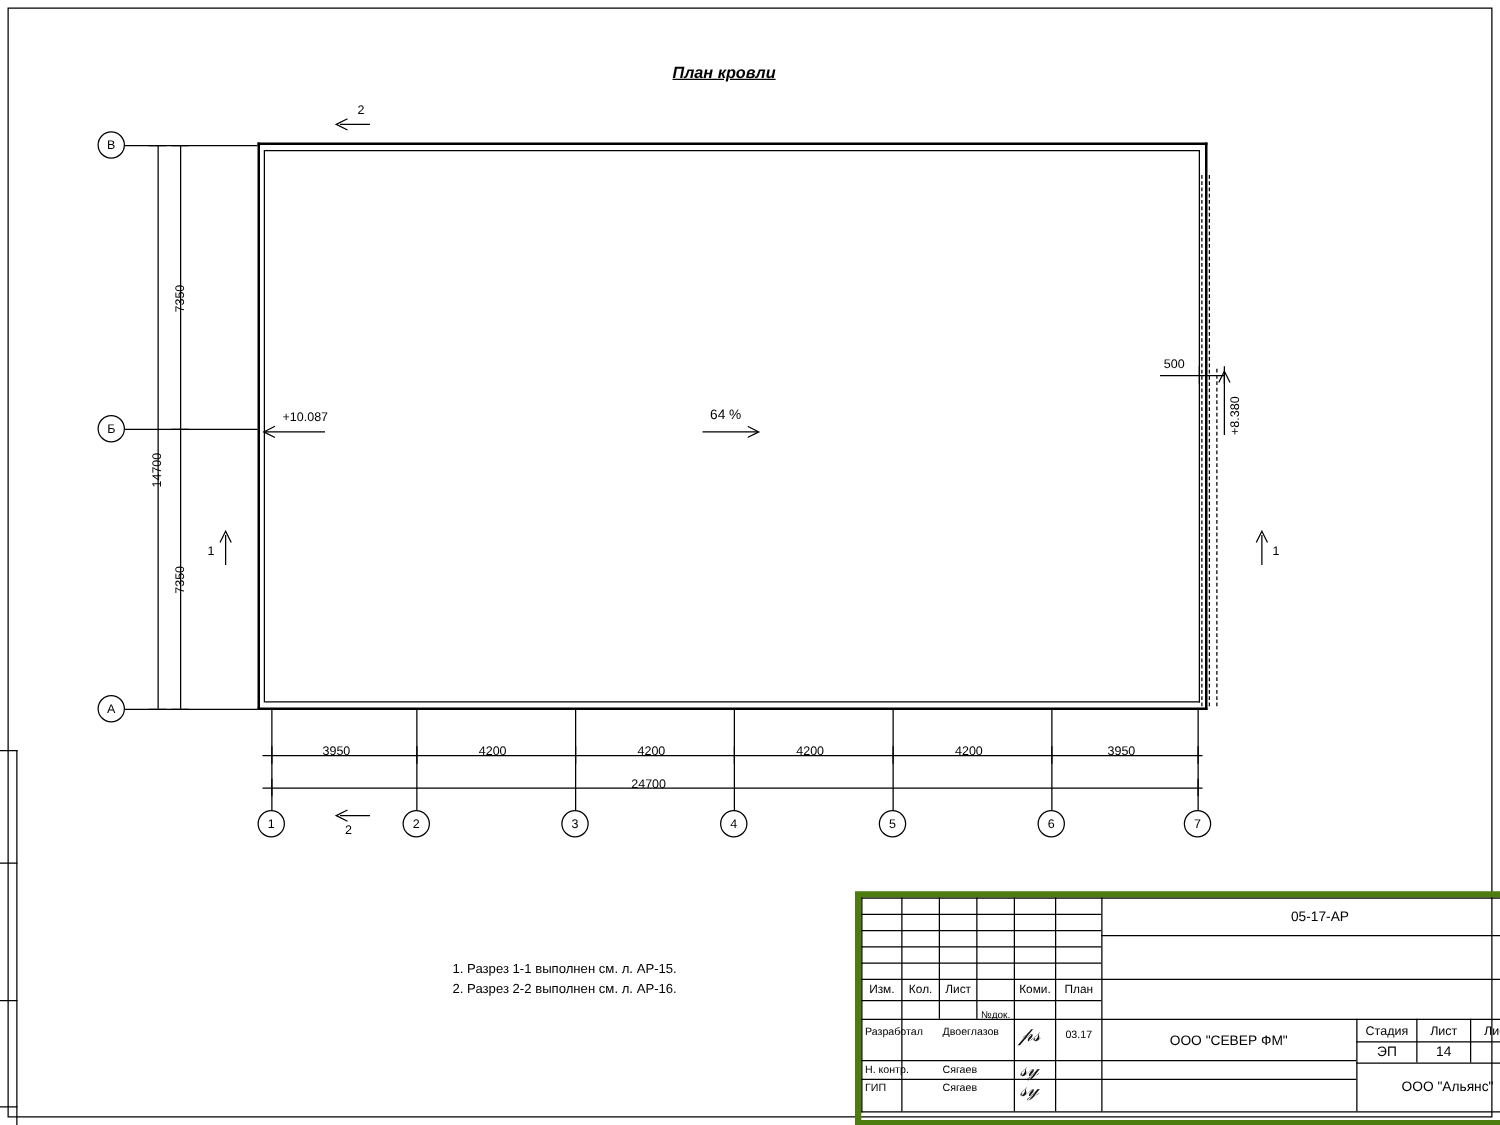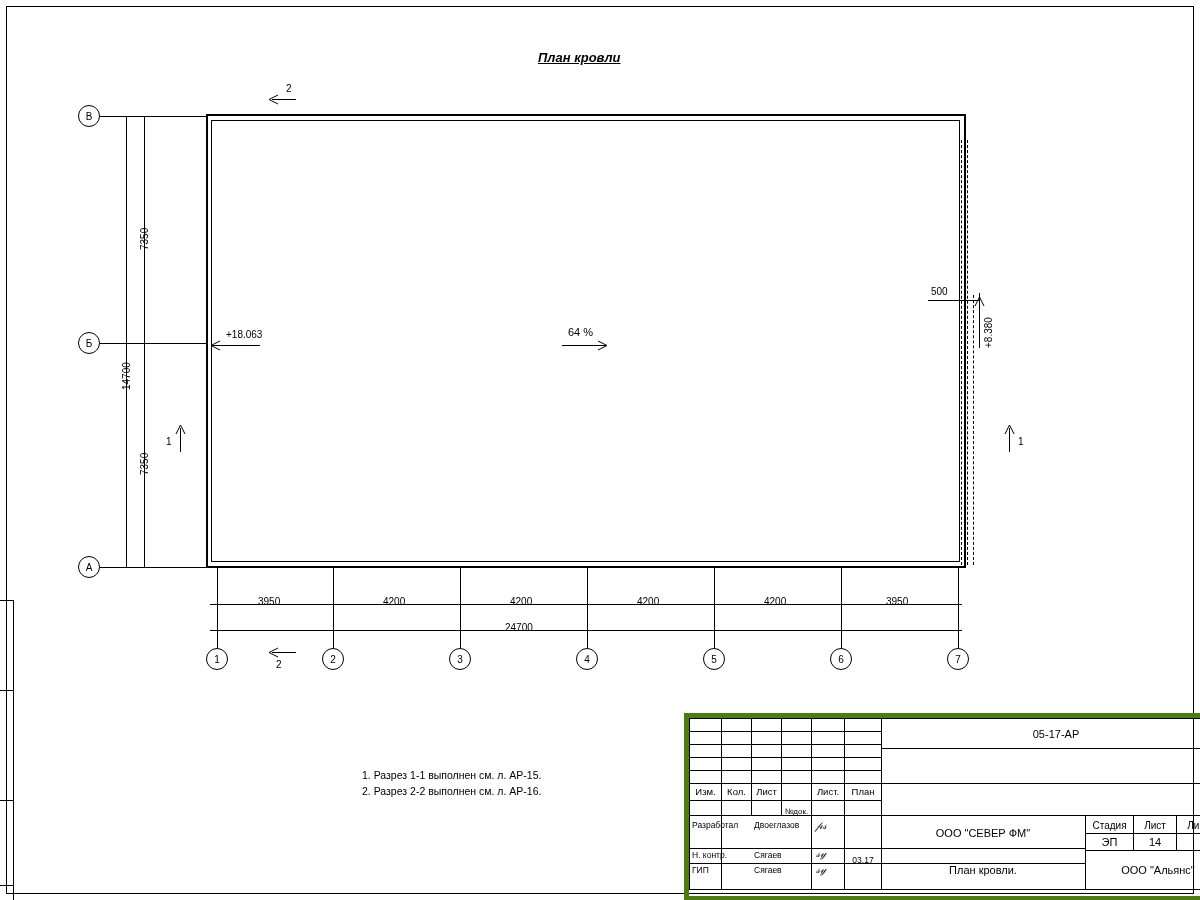--- a/index.html
+++ b/index.html
@@ -94,21 +94,21 @@
   .sline { position: absolute; background: #000; }
   .note {
     position: absolute;
     font-size: 10.5px;
     line-height: 1.5;
   }
   .sig {
     position: absolute;
     font-family: "Liberation Serif", serif;
     font-style: italic;
-    font-size: 11px;
+    font-size: 16px;
     color: #111;
   }
 </style>
 </head>
 <body>
 
 <div class="sheet">
 
   <div class="frame-outer"></div>
 
@@ -133,21 +133,21 @@
   <div class="dashv" style="left:961px; top:140px; height:425px;"></div>
   <div class="dashv" style="left:967px; top:140px; height:425px;"></div>
   <div class="dashv" style="left:973px; top:295px; height:270px;"></div>
 
   <div class="lbl" style="left:568px; top:327px; font-size:11px;">64 %</div>
   <div class="ln hl" style="left:562px; top:345px; width:44px;"></div>
   <svg style="position:absolute; left:598px; top:340px;" width="12" height="11">
     <path d="M0,1 L9,5.5 L0,10" fill="none" stroke="#000" stroke-width="1"></path>
   </svg>
 
-  <div class="lbl" style="left:226px; top:330px;">+18.063</div>
+  <div class="lbl" style="left:226px; top:330px;">+10.087</div>
   <div class="ln hl" style="left:212px; top:345px; width:48px;"></div>
   <svg style="position:absolute; left:210px; top:340px;" width="12" height="11">
     <path d="M10,1 L1,5.5 L10,10" fill="none" stroke="#000" stroke-width="1"></path>
   </svg>
 
   <div class="lbl vert" style="left:984px; top:348px;">+8.380</div>
   <div class="ln vl" style="left:979px; top:300px; height:48px;"></div>
   <svg style="position:absolute; left:974px; top:296px;" width="11" height="12">
     <path d="M1,10 L5.5,1 L10,10" fill="none" stroke="#000" stroke-width="1"></path>
   </svg>
@@ -268,39 +268,38 @@
     <div class="sline" style="left:487px; top:97px; width:1px; height:35px;"></div>
     <div class="sline" style="left:541px; top:0; width:1px; height:172px;"></div>
 
     <div class="cell" style="left:193px; top:3px; width:348px; height:26px; font-size:11px;">05-17-АР</div>
 
 
     <div class="cell" style="left:1px; top:66px; width:31px; height:16px; font-size:9.5px;">Изм.</div>
     <div class="cell" style="left:33px; top:66px; width:29px; height:16px; font-size:9.5px;">Кол.</div>
     <div class="cell" style="left:63px; top:66px; width:29px; height:16px; font-size:9.5px;">Лист</div>
     <div class="cell" style="left:93px; top:66px; width:29px; height:16px; font-size:8px;margin-top:20px;">№док.</div>
-    <div class="cell" style="left:123px; top:66px; width:32px; height:16px; font-size:9.5px;">Лист.</div>
+    <div class="cell" style="left:123px; top:66px; width:32px; height:16px; font-size:9.5px;">Коми.</div>
     <div class="cell" style="left:156px; top:66px; width:36px; height:16px; font-size:9.5px;">План</div>
 
     <div class="cell" style="left:1px; top:98px; width:60px; height:20px; justify-content:flex-start; font-size:8.5px;">Разработал</div>
     <div class="cell" style="left:63px; top:98px; width:58px; height:20px; justify-content:flex-start; font-size:8.5px;">Двоеглазов</div>
     <div class="sig" style="left:126px; top:101px;">𝓅𝓈</div>
-    <div class="cell" style="left:156px; top:103px; width:36px; height:14px; font-size:8.5px;margin-top:33px;">03.17</div>
+    <div class="cell" style="left:156px; top:103px; width:36px; height:14px; font-size:8.5px;">03.17</div>
 
     <div class="cell" style="left:1px; top:131px; width:60px; height:14px; justify-content:flex-start; font-size:8.5px;">Н. контр.</div>
     <div class="cell" style="left:63px; top:131px; width:58px; height:14px; justify-content:flex-start; font-size:8.5px;">Сягаев</div>
     <div class="sig" style="left:127px; top:129px;">𝓈𝓎</div>
 
     <div class="cell" style="left:1px; top:146px; width:60px; height:14px; justify-content:flex-start; font-size:8.5px;">ГИП</div>
     <div class="cell" style="left:63px; top:146px; width:58px; height:14px; justify-content:flex-start; font-size:8.5px;">Сягаев</div>
     <div class="sig" style="left:127px; top:145px;">𝓈𝓎</div>
 
     <div class="cell" style="left:193px; top:100px; width:202px; height:30px; font-size:11px;">ООО "СЕВЕР ФМ"</div>
 
-    <div class="cell" style="left:193px; top:133px; width:202px; height:38px; font-size:11px;">План кровли.</div>
 
     <div class="cell" style="left:397px; top:99px; width:47px; height:16px; font-size:10px;">Стадия</div>
     <div class="cell" style="left:445px; top:99px; width:42px; height:16px; font-size:10px;">Лист</div>
     <div class="cell" style="left:488px; top:99px; width:53px; height:16px; font-size:10px;">Листов</div>
     <div class="cell" style="left:397px; top:116px; width:47px; height:16px; font-size:11px;">ЭП</div>
     <div class="cell" style="left:445px; top:116px; width:42px; height:16px; font-size:11px;">14</div>
     <div class="cell" style="left:488px; top:116px; width:53px; height:16px; font-size:11px;"></div>
 
     <div class="cell" style="left:397px; top:133px; width:144px; height:38px; font-size:11px;">ООО "Альянс"</div>
 

